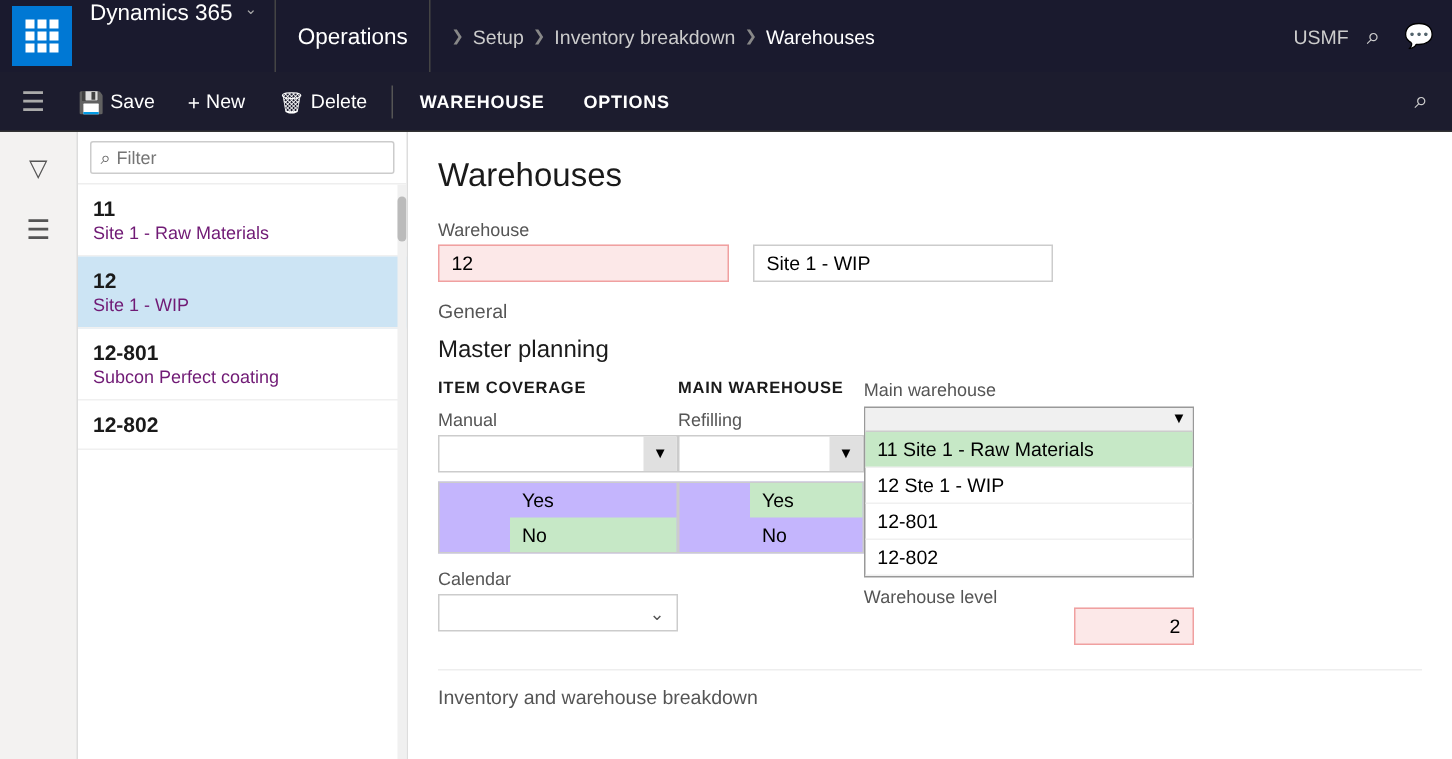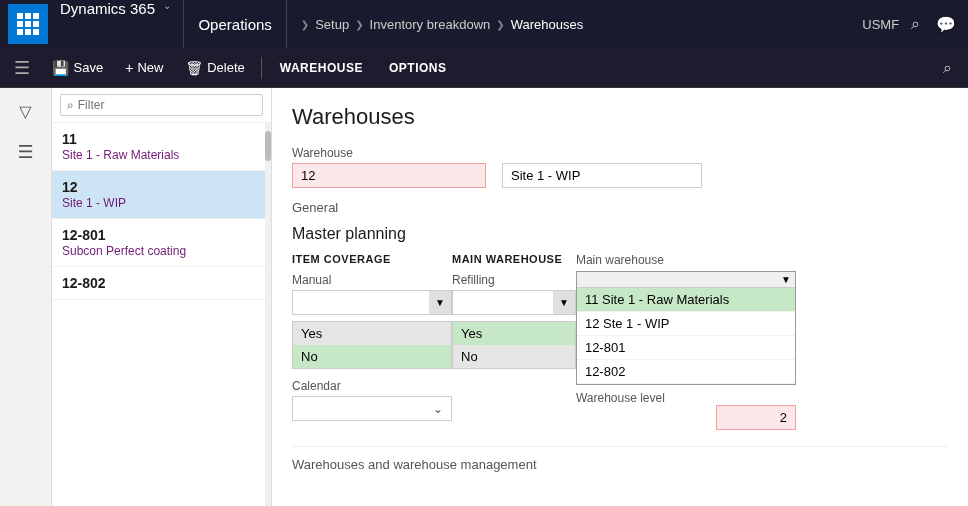--- a/index.html
+++ b/index.html
@@ -146,21 +146,21 @@
     }
     .dropdown-field select {
       border: none; outline: none; font-size: 13px; flex: 1; padding: 4px 6px;
       background: transparent; appearance: none; cursor: pointer;
     }
     .dropdown-arrow {
       background: #e0e0e0; padding: 4px 6px; font-size: 10px; cursor: pointer; align-self: stretch; display: flex; align-items: center;
     }
 
     .yes-no-list {
-      border: 1px solid #ccc; background: #e5e5e5; min-width: 120px;
+      border: 1px solid #ccc; background: #c4b5fd; min-width: 120px; padding-left: 47px;
     }
     .yes-no-item {
       padding: 4px 8px; cursor: pointer; font-size: 13px;
     }
     .yes-no-item.selected { background: #c6e8c6; }
 
     .warehouse-dropdown {
       border: 1px solid #999; background: white; min-width: 220px;
     }
     .warehouse-dropdown-header {
@@ -354,17 +354,17 @@
 
         <div style="margin-top:6px; display:flex; flex-direction:column; align-items:flex-end;">
           <div class="form-label" style="align-self:flex-start;">Warehouse level</div>
           <input class="form-input pink" value="2" style="text-align: right; width: 60px;">
         </div>
       </div>
 
     </div>
 
     <div class="bottom-section">
-      <span>Warehouses and warehouse management</span>
+      <span>Inventory and warehouse breakdown</span>
     </div>
   </div>
 
 </div>
 
 </body></html>

